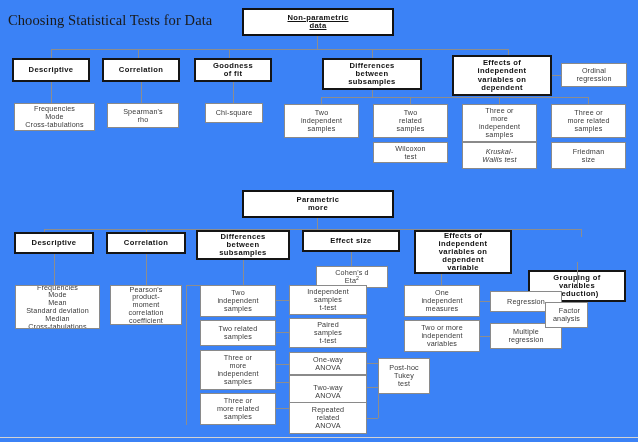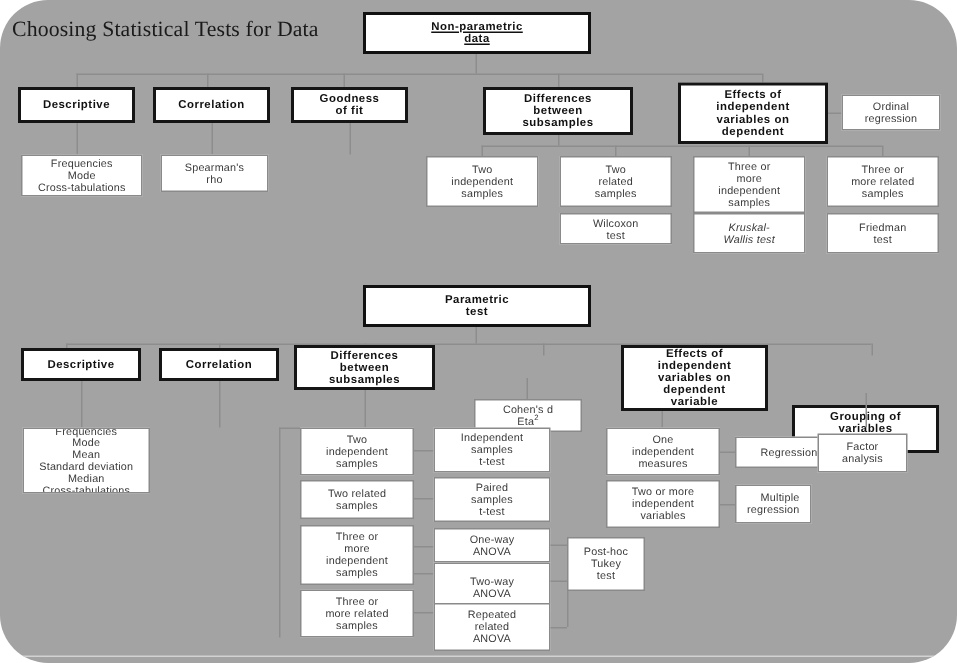--- a/index.html
+++ b/index.html
@@ -7,23 +7,22 @@
     padding: 0;
     background: #ffffff;
   }
   body {
     font-family: "Liberation Sans", sans-serif;
   }
   #canvas {
     position: relative;
     width: 638px;
     height: 442px;
-    background: #a3a3a3;
+    background: #3b82f6;
     overflow: hidden;
-    border-radius: 32px;
   }
   .title {
     position: absolute;
     font-family: "Liberation Serif", serif;
     font-size: 14.5px;
     color: #1a1a1a;
     white-space: nowrap;
     letter-spacing: 0.1px;
   }
   .box {
@@ -136,20 +135,23 @@
 
   <div class="box leaf" style="left:14px; top:103px; width:81px; height:28px;">
     <span class="txt">Frequencies
 Mode
 Cross-tabulations</span>
   </div>
   <div class="box leaf" style="left:107px; top:103px; width:72px; height:25px;align-items:center;">
     <span class="txt">Spearman's
 rho</span>
   </div>
+  <div class="box leaf" style="left:205px; top:103px; width:58px; height:20px;">
+    <span class="txt">Chi-square</span>
+  </div>
 
   <div class="ln v" style="left:372px; top:90px; height:7px;"></div>
   <div class="ln h" style="left:321px; top:97px; width:267px;"></div>
   <div class="ln v" style="left:321px; top:97px; height:7px;"></div>
   <div class="ln v" style="left:410px; top:97px; height:7px;"></div>
   <div class="ln v" style="left:499px; top:97px; height:7px;"></div>
   <div class="ln v" style="left:588px; top:97px; height:7px;"></div>
 
   <div class="box leaf" style="left:284px; top:104px; width:75px; height:34px;">
     <span class="txt">Two
@@ -176,26 +178,26 @@
   <div class="box leaf" style="left:373px; top:142px; width:75px; height:21px;">
     <span class="txt">Wilcoxon
 test</span>
   </div>
   <div class="box leaf" style="left:462px; top:142px; width:75px; height:27px;font-style:italic;">
     <span class="txt">Kruskal-
 Wallis test</span>
   </div>
   <div class="box leaf" style="left:551px; top:142px; width:75px; height:27px;">
     <span class="txt">Friedman
-test</span>
+size</span>
   </div>
 
   <div class="box lvl0" style="left:242px; top:190px; width:152px; height:28px;">
     <span class="txt">Parametric
-test</span>
+more</span>
   </div>
 
   <div class="ln v" style="left:317px; top:218px; height:11px;"></div>
   <div class="ln h" style="left:44px; top:229px; width:537px;"></div>
   <div class="ln v" style="left:44px;  top:229px; height:8px;"></div>
   <div class="ln v" style="left:146px; top:229px; height:8px;"></div>
   <div class="ln v" style="left:243px; top:229px; height:8px;"></div>
   <div class="ln v" style="left:362px; top:229px; height:8px;"></div>
   <div class="ln v" style="left:470px; top:229px; height:8px;"></div>
   <div class="ln v" style="left:581px; top:229px; height:8px;"></div>
@@ -204,20 +206,23 @@
     <span class="txt">Descriptive</span>
   </div>
   <div class="box lvl1" style="left:106px; top:232px; width:80px; height:22px;">
     <span class="txt">Correlation</span>
   </div>
   <div class="box lvl1" style="left:196px; top:230px; width:94px; height:30px;">
     <span class="txt">Differences
 between
 subsamples</span>
   </div>
+  <div class="box lvl1" style="left:302px; top:230px; width:98px; height:22px;">
+    <span class="txt">Effect size</span>
+  </div>
   <div class="box lvl1" style="left:414px; top:230px; width:98px; height:44px;">
     <span class="txt">Effects of
 independent
 variables on
 dependent
 variable</span>
   </div>
   <div class="box lvl1" style="left:528px; top:230px; width:98px; height:32px;margin-top:40px;">
     <span class="txt">Grouping of
 variables
@@ -228,20 +233,27 @@
   <div class="ln v" style="left:146px; top:254px; height:31px;"></div>
 
   <div class="box leaf" style="left:15px; top:285px; width:85px; height:44px;">
     <span class="txt">Frequencies
 Mode
 Mean
 Standard deviation
 Median
 Cross-tabulations</span>
   </div>
+  <div class="box leaf" style="left:110px; top:285px; width:72px; height:40px;">
+    <span class="txt">Pearson's
+product-
+moment
+correlation
+coefficient</span>
+  </div>
 
   <div class="ln v" style="left:351px; top:252px; height:14px;"></div>
   <div class="box leaf" style="left:316px; top:266px; width:72px; height:22px;">
     <span class="txt"><span>Cohen's d</span><br><span>Eta</span><sup>2</sup></span>
   </div>
 
   <div class="ln v" style="left:243px; top:260px; height:25px;"></div>
   <div class="ln v" style="left:186px; top:285px; height:140px;"></div>
   <div class="ln h" style="left:186px; top:285px; width:14px;"></div>
 
@@ -316,26 +328,26 @@
   <div class="box leaf" style="left:404px; top:320px; width:76px; height:32px;">
     <span class="txt">Two or more
 independent
 variables</span>
   </div>
   <div class="ln h" style="left:480px; top:301px; width:10px;"></div>
   <div class="ln h" style="left:480px; top:336px; width:10px;"></div>
   <div class="box leaf" style="left:490px; top:291px; width:72px; height:21px;">
     <span class="txt">Regression</span>
   </div>
-  <div class="box leaf" style="left:490px; top:323px; width:51px; height:26px;text-align:right;">
+  <div class="box leaf" style="left:490px; top:323px; width:72px; height:26px;">
     <span class="txt">Multiple
 regression</span>
   </div>
 
   <div class="ln v" style="left:577px; top:262px; height:23px;"></div>
-  <div class="box leaf" style="left:545px; top:289px; width:60px; height:26px;">
+  <div class="box leaf" style="left:545px; top:302px; width:43px; height:26px;text-align:right;">
     <span class="txt">Factor
 analysis</span>
   </div>
 
   <div class="divider" style="top:437px;"></div>
 
 </div>
 
 </body></html>

